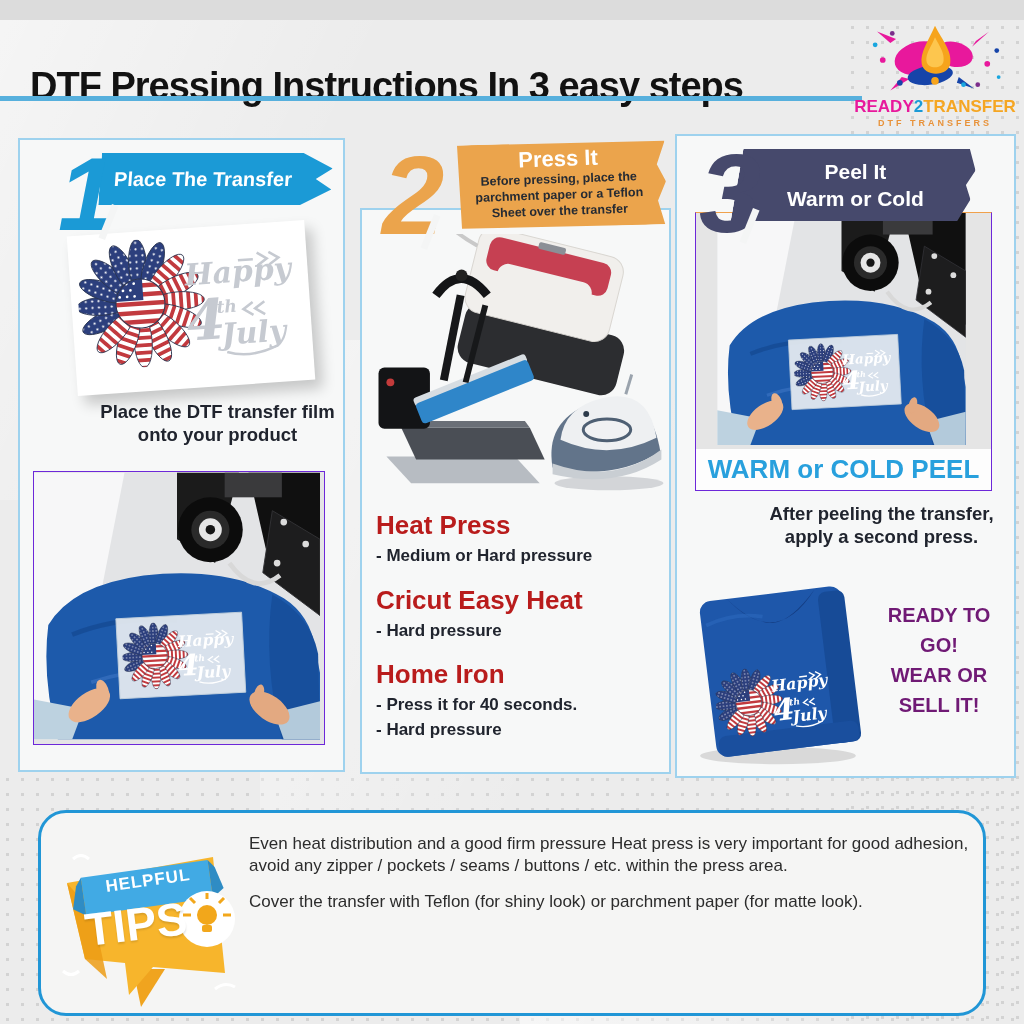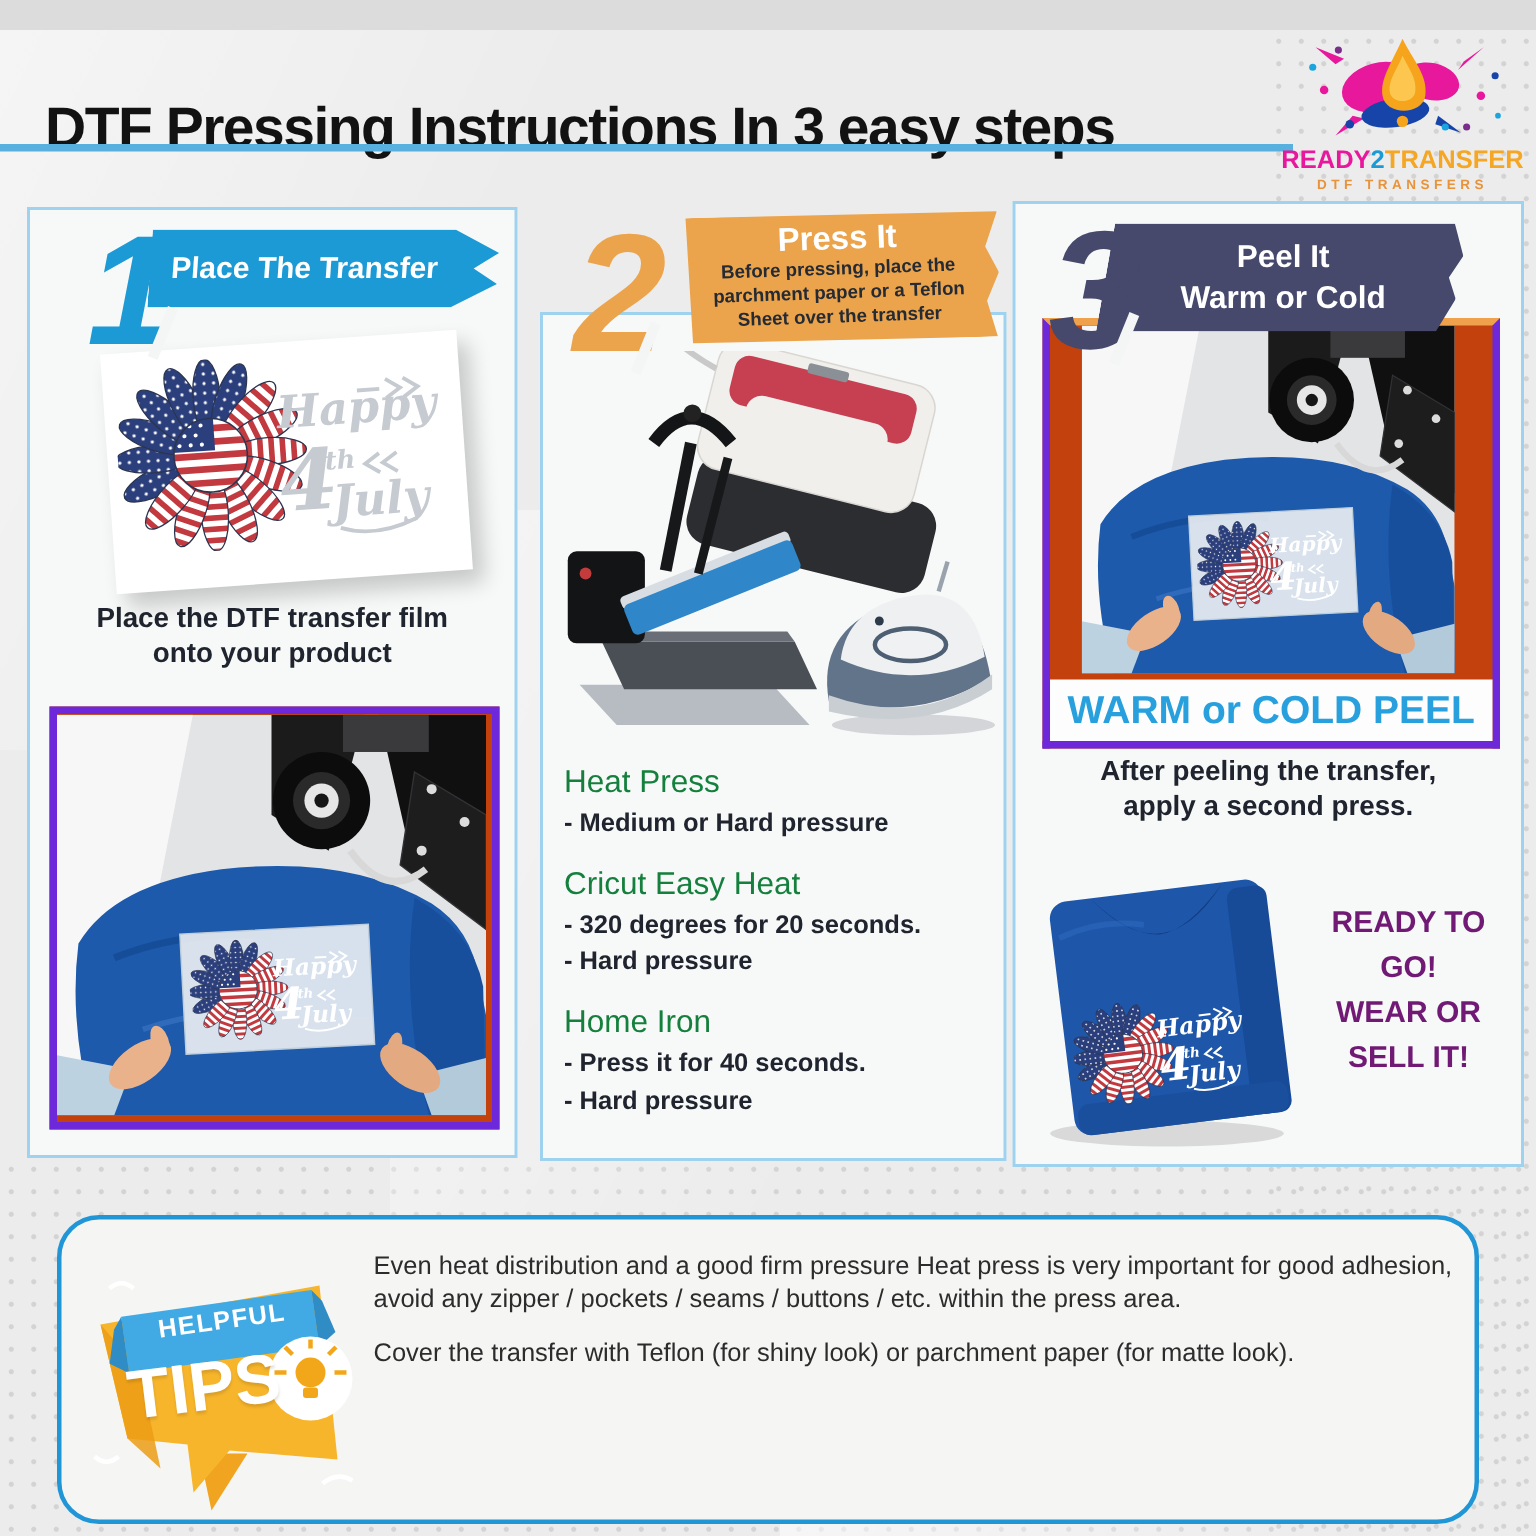--- a/index.html
+++ b/index.html
@@ -50,30 +50,30 @@
   #b3{left:60px;top:13px;width:236px;height:72px;background:#46496c;transform:skewX(-10deg);
       clip-path:polygon(0 0,96% 0,100% 30%,97% 50%,100% 70%,96% 100%,0 100%);
       display:flex;align-items:center;justify-content:center;}
   #b3 .b3-label{transform:skewX(10deg);font-size:21px;font-weight:700;text-align:center;line-height:1.3;white-space:pre-line;}
 
   
   .film{position:absolute;left:52px;top:88px;width:238px;height:160px;background:#fff;
         transform:rotate(-4deg);box-shadow:7px 9px 14px rgba(0,0,0,.2);z-index:1;}
   .film svg{display:block;margin:8px auto 0;}
   .caption{position:absolute;width:100%;text-align:center;font-size:18.5px;font-weight:700;
-           color:#20242e;line-height:1.25;white-space:pre-line;}
+           color:#20242e;line-height:1.25;white-space:pre-line;padding-left:36px;}
   #cap1{top:260px;}
-  .photo-frame{position:absolute;border:5px solid #6d28d9;background:#c2410c;}
+  .photo-frame{position:absolute;border:1px solid #6d28d9;background:#e5e5e5;}
   #photo1{left:13px;top:331px;width:290px;height:272px;}
 
   
   #devices{position:absolute;left:4px;top:24px;}
   .specs{position:absolute;left:14px;top:300px;}
   .spec{margin-bottom:16px;}
-  .spec-h{font-size:21px;font-weight:400;color:#15803d;margin-bottom:3px;}
+  .spec-h{font-size:26px;font-weight:700;color:#b91c1c;margin-bottom:3px;}
   .spec-l{font-size:17px;font-weight:700;color:#20242e;line-height:1.45;}
 
   
   #photo3{left:18px;top:76px;width:295px;height:277px;border-top-color:#f0a14c;}
   .peel-label{position:absolute;left:0;bottom:0;width:100%;height:41px;background:#fdfdfd;
               display:flex;align-items:center;justify-content:center;
               font-size:26px;font-weight:800;color:#28a0dd;letter-spacing:0;}
   #cap3{top:366px;}
   .folded{position:absolute;left:6px;top:424px;}
   .ready-text{position:absolute;left:192px;top:464px;width:140px;text-align:center;
@@ -322,21 +322,20 @@
         <circle cx="222" cy="182" r="3" fill="#2c3a4a"></circle>
       </g>
     </svg>
     <div class="specs">
       <div class="spec">
         <div class="spec-h">Heat Press</div>
         <div class="spec-l">- Medium or Hard pressure</div>
       </div>
       <div class="spec">
         <div class="spec-h">Cricut Easy Heat</div>
-        <div class="spec-l">- 320 degrees for 20 seconds.</div>
         <div class="spec-l">- Hard pressure</div>
       </div>
       <div class="spec">
         <div class="spec-h">Home Iron</div>
         <div class="spec-l">- Press it for 40 seconds.</div>
         <div class="spec-l">- Hard pressure</div>
       </div>
     </div>
   </section>
 

